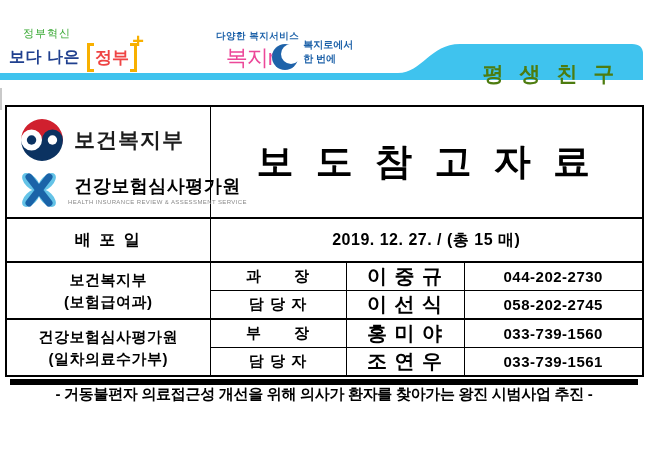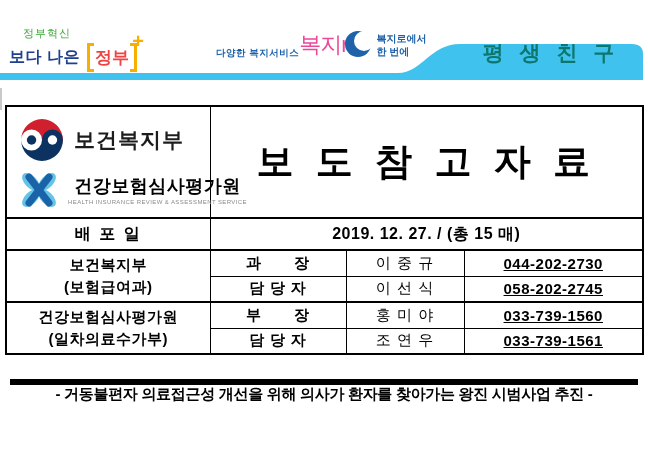--- a/index.html
+++ b/index.html
@@ -19,32 +19,32 @@
   .gov-bodaNaeun { font-size:16px; font-weight:800; color:#20408f; letter-spacing:.5px; }
   .gov-bracket { position:relative; display:inline-block; margin-left:7px; padding:3px 8px; }
   .gov-bracket .txt { font-size:17px; font-weight:800; color:#ef4444; }
   .gov-br-l,.gov-br-r { position:absolute; top:0; bottom:0; width:7px; }
   .gov-br-l { left:0; border:3px solid #f8b000; border-right:none; }
   .gov-br-r { right:0; border:3px solid #f8b000; border-left:none; }
   .gov-plus { position:absolute; right:-7px; top:-12px; color:#f8b000; font-size:20px; font-weight:800; line-height:1; }
 
   
   .bokjiro { position:absolute; left:216px; top:30px; display:flex; align-items:center; }
-  .bok-col1 { display:flex; flex-direction:row; align-items:flex-end; }
+  .bok-col1 { display:flex; flex-direction:column; align-items:flex-end; }
   .bok-tag { font-size:9.5px; font-weight:bold; color:#1e62a9; letter-spacing:.5px; }
   .bok-brandrow { display:flex; align-items:center; }
   .bok-brand { font-size:22px; font-weight:400; color:#ec4899; letter-spacing:-1px; }
   .bok-moon { margin-left:-2px; margin-top:-4px; }
   .bok-side { margin-left:4px; font-size:10px; font-weight:bold; color:#1e62a9; line-height:1.35; }
 
   
   .banner-svg { position:absolute; left:0; top:0; }
   .banner-label {
-    position:absolute; left:462px; top:39px; width:178px; text-align:center;
-    color:#0f766e; font-size:21px; font-weight:800; letter-spacing:5px; white-space:nowrap;
+    position:absolute; left:462px; top:60px; width:178px; text-align:center;
+    color:#4d7c0f; font-size:21px; font-weight:800; letter-spacing:5px; white-space:nowrap;
   }
   .edge-artifact { position:absolute; left:0; top:88px; width:2px; height:22px; background:#c9c9c9; }
 
   
   table.doc-table {
     position:absolute; left:5px; top:105px; width:639px;
     border-collapse:collapse; table-layout:fixed;
   }
   table.doc-table td { border:1px solid #000; padding:0; text-align:center; vertical-align:middle; }
   table.doc-table { border:2px solid #000; }
@@ -53,27 +53,27 @@
   .cell-logos { height:112px; }
   .logos-wrap { display:flex; flex-direction:column; align-items:flex-start; gap:7px; padding:8px 6px 6px 12px; }
   .org-row { display:flex; align-items:center; gap:9px; }
   .mohw-name { font-size:21px; font-weight:bold; color:#1c1c1c; letter-spacing:1px; }
   .hira-col { display:flex; flex-direction:column; }
   .hira-name { font-size:18px; font-weight:800; color:#000; letter-spacing:.5px; }
   .hira-eng { font-size:6px; color:#8a8a8a; letter-spacing:.4px; margin-top:1px; white-space:nowrap; }
 
   .cell-title { font-size:37px; font-weight:800; letter-spacing:6px; white-space:nowrap; }
 
-  .cell-release-label, .cell-release-value { height:32px; font-size:16px; font-weight:bold; letter-spacing:2px; }
+  .cell-release-label, .cell-release-value { height:44px; font-size:16px; font-weight:bold; letter-spacing:2px; }
   .cell-release-value { letter-spacing:.5px; }
 
   .cell-org { font-size:15px; font-weight:bold; line-height:1.45; letter-spacing:.5px; }
-  .cell-pos { height:26px; font-size:15px; font-weight:bold; letter-spacing:1px;font-family:Liberation Serif, serif; }
-  .cell-name { font-size:15px; font-weight:normal; letter-spacing:1px; }
-  .cell-phone { font-size:15px; font-weight:600; letter-spacing:.5px;text-decoration:underline; }
+  .cell-pos { height:26px; font-size:15px; font-weight:bold; letter-spacing:1px; }
+  .cell-name { font-size:20px; font-weight:bold; letter-spacing:1px; }
+  .cell-phone { font-size:15px; font-weight:600; letter-spacing:.5px; }
 
   
   .headline-block { position:absolute; left:0; top:372px; width:648px; }
   .headline {
     text-align:center; font-size:26px; font-weight:800; letter-spacing:-.5px;
     white-space:nowrap;
   }
   .headline-rule {
     margin:7px 10px 0 10px; height:3px;
     border-top:2px solid #000; border-bottom:4px solid #000;

